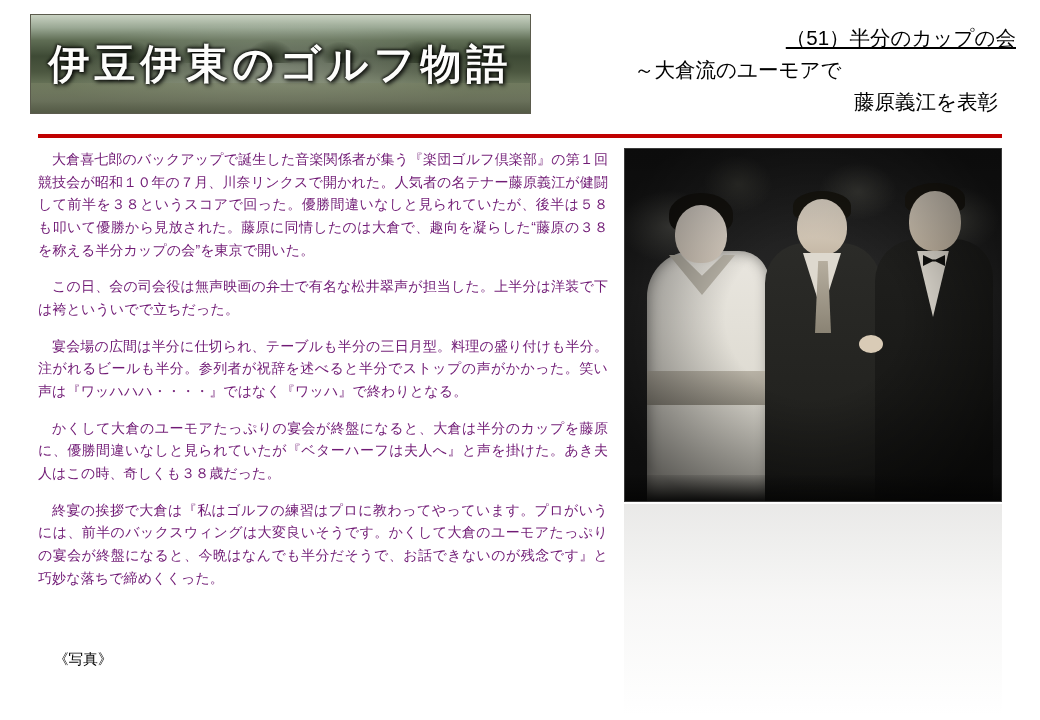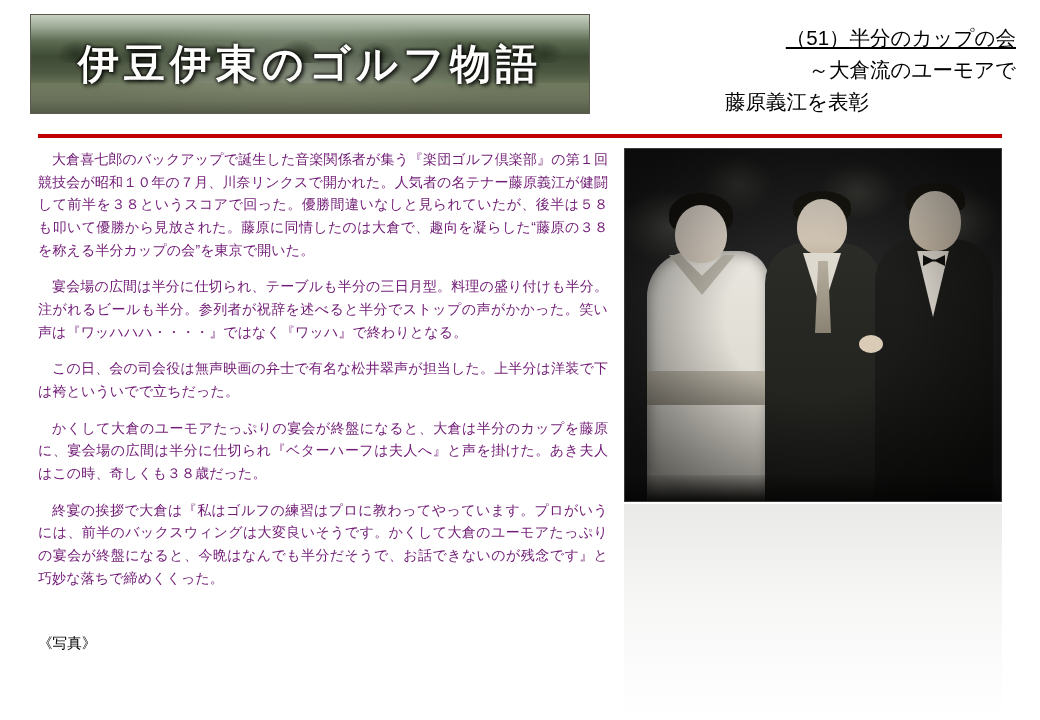--- a/index.html
+++ b/index.html
@@ -22,21 +22,21 @@
     top: 0;
     width: 1040px;
     height: 128px;
   }
 
   
   #banner {
     position: absolute;
     left: 30px;
     top: 14px;
-    width: 560px;
+    width: 501px;
     height: 100px;
     border: 1px solid #5b5b4d;
     box-sizing: border-box;
     overflow: hidden;
     background:
       radial-gradient(ellipse 320px 70px at 48% 58%, rgba(255,255,255,0.30) 0%, rgba(255,255,255,0.0) 70%),
       linear-gradient(to bottom,
         #c9d2c2 0%,
         #9aa894 13%,
         #5f6d54 26%,
@@ -96,22 +96,22 @@
     position: absolute;
     left: 596px;
     top: 22px;
     width: 420px;
     color: #000000;
     font-size: 20.5px;
     line-height: 1.55;
     font-family: "Liberation Sans", sans-serif;
   }
   #heading .line1 { text-align: right; text-decoration: underline; }
-  #heading .line2 { text-align: right; padding-left: 38px; }
-  #heading .line3 { text-align: center; padding-right: 18px; }
+  #heading .line2 { text-align: left; padding-left: 38px; }
+  #heading .line3 { text-align: right; padding-right: 18px; }
 
   
   #red-rule {
     position: absolute;
     left: 38px;
     top: 134px;
     width: 964px;
     height: 4px;
     background: #c00000;
   }
@@ -135,21 +135,21 @@
 
   #caption {
     position: absolute;
     left: 38px;
     top: 632px;
     width: 570px;
     font-size: 14.6px;
     line-height: 1.55;
     color: #000000;
   }
-  #caption div { margin: 0; }
+  #caption div { margin: 16px; }
 
   
   #photo {
     position: absolute;
     left: 624px;
     top: 148px;
     width: 378px;
     height: 354px;
     border: 1px solid #3b3b3b;
     box-sizing: border-box;
@@ -357,23 +357,23 @@
     <div class="line2">～大倉流のユーモアで</div>
     <div class="line3">藤原義江を表彰</div>
   </div>
 
 </div>
 
 <div id="red-rule"></div>
 
 <div id="body-text">
   <p class="indent">大倉喜七郎のバックアップで誕生した音楽関係者が集う『楽団ゴルフ倶楽部』の第１回競技会が昭和１０年の７月、川奈リンクスで開かれた。人気者の名テナー藤原義江が健闘して前半を３８というスコアで回った。優勝間違いなしと見られていたが、後半は５８も叩いて優勝から見放された。藤原に同情したのは大倉で、趣向を凝らした“藤原の３８を称える半分カップの会”を東京で開いた。</p>
+  <p class="indent">この日、会の司会役は無声映画の弁士で有名な松井翠声が担当した。上半分は洋装で下は袴といういでで立ちだった。</p>
   <p class="indent">宴会場の広間は半分に仕切られ、テーブルも半分の三日月型。料理の盛り付けも半分。注がれるビールも半分。参列者が祝辞を述べると半分でストップの声がかかった。笑い声は『ワッハハハ・・・・』ではなく『ワッハ』で終わりとなる。</p>
-  <p class="indent">この日、会の司会役は無声映画の弁士で有名な松井翠声が担当した。上半分は洋装で下は袴といういでで立ちだった。</p>
-  <p class="indent">かくして大倉のユーモアたっぷりの宴会が終盤になると、大倉は半分のカップを藤原に、宴会場の広間は半分に仕切られ『ベターハーフは夫人へ』と声を掛けた。あき夫人はこの時、奇しくも３８歳だった。</p>
+  <p class="indent">かくして大倉のユーモアたっぷりの宴会が終盤になると、大倉は半分のカップを藤原に、優勝間違いなしと見られていたが『ベターハーフは夫人へ』と声を掛けた。あき夫人はこの時、奇しくも３８歳だった。</p>
   <p class="indent">終宴の挨拶で大倉は『私はゴルフの練習はプロに教わってやっています。プロがいうには、前半のバックスウィングは大変良いそうです。かくして大倉のユーモアたっぷりの宴会が終盤になると、今晩はなんでも半分だそうで、お話できないのが残念です』と巧妙な落ちで締めくくった。</p>
 </div>
 
 <div id="caption">
   <div>《写真》</div>
 </div>
 
 <div id="photo">
   <div class="bg-crowd"></div>
   <div class="fig-kimono">

